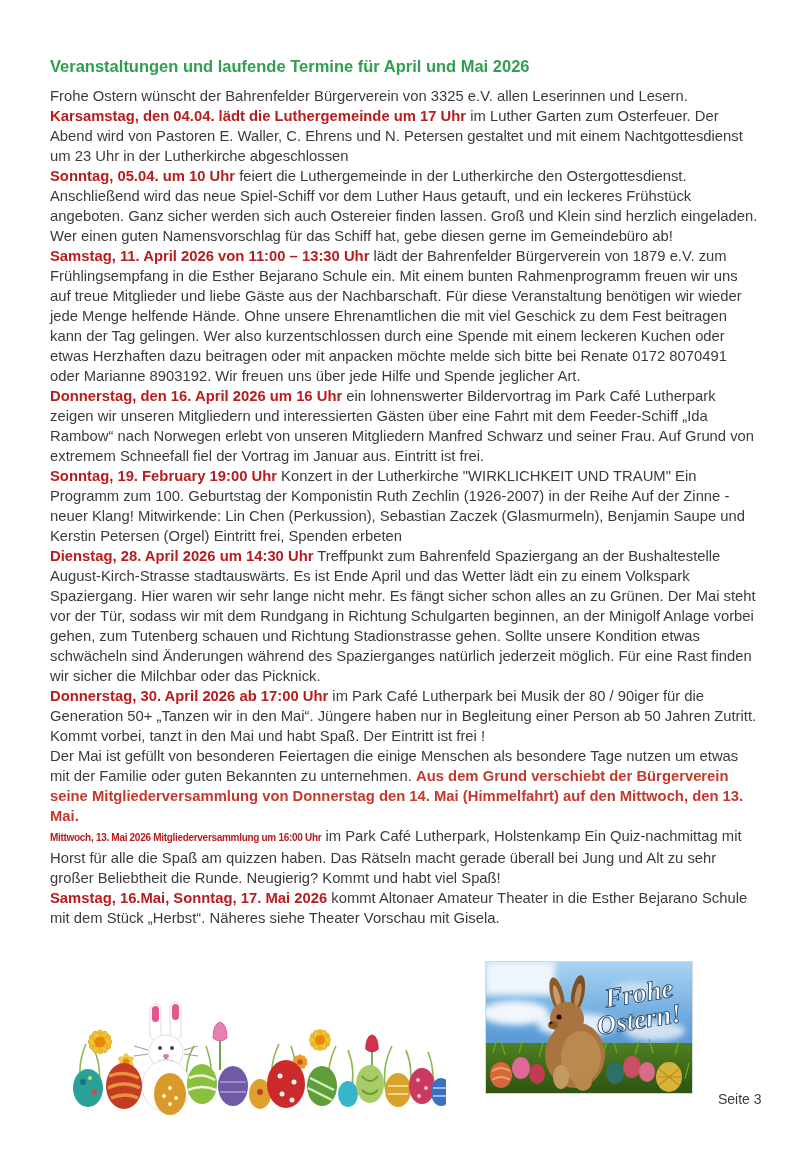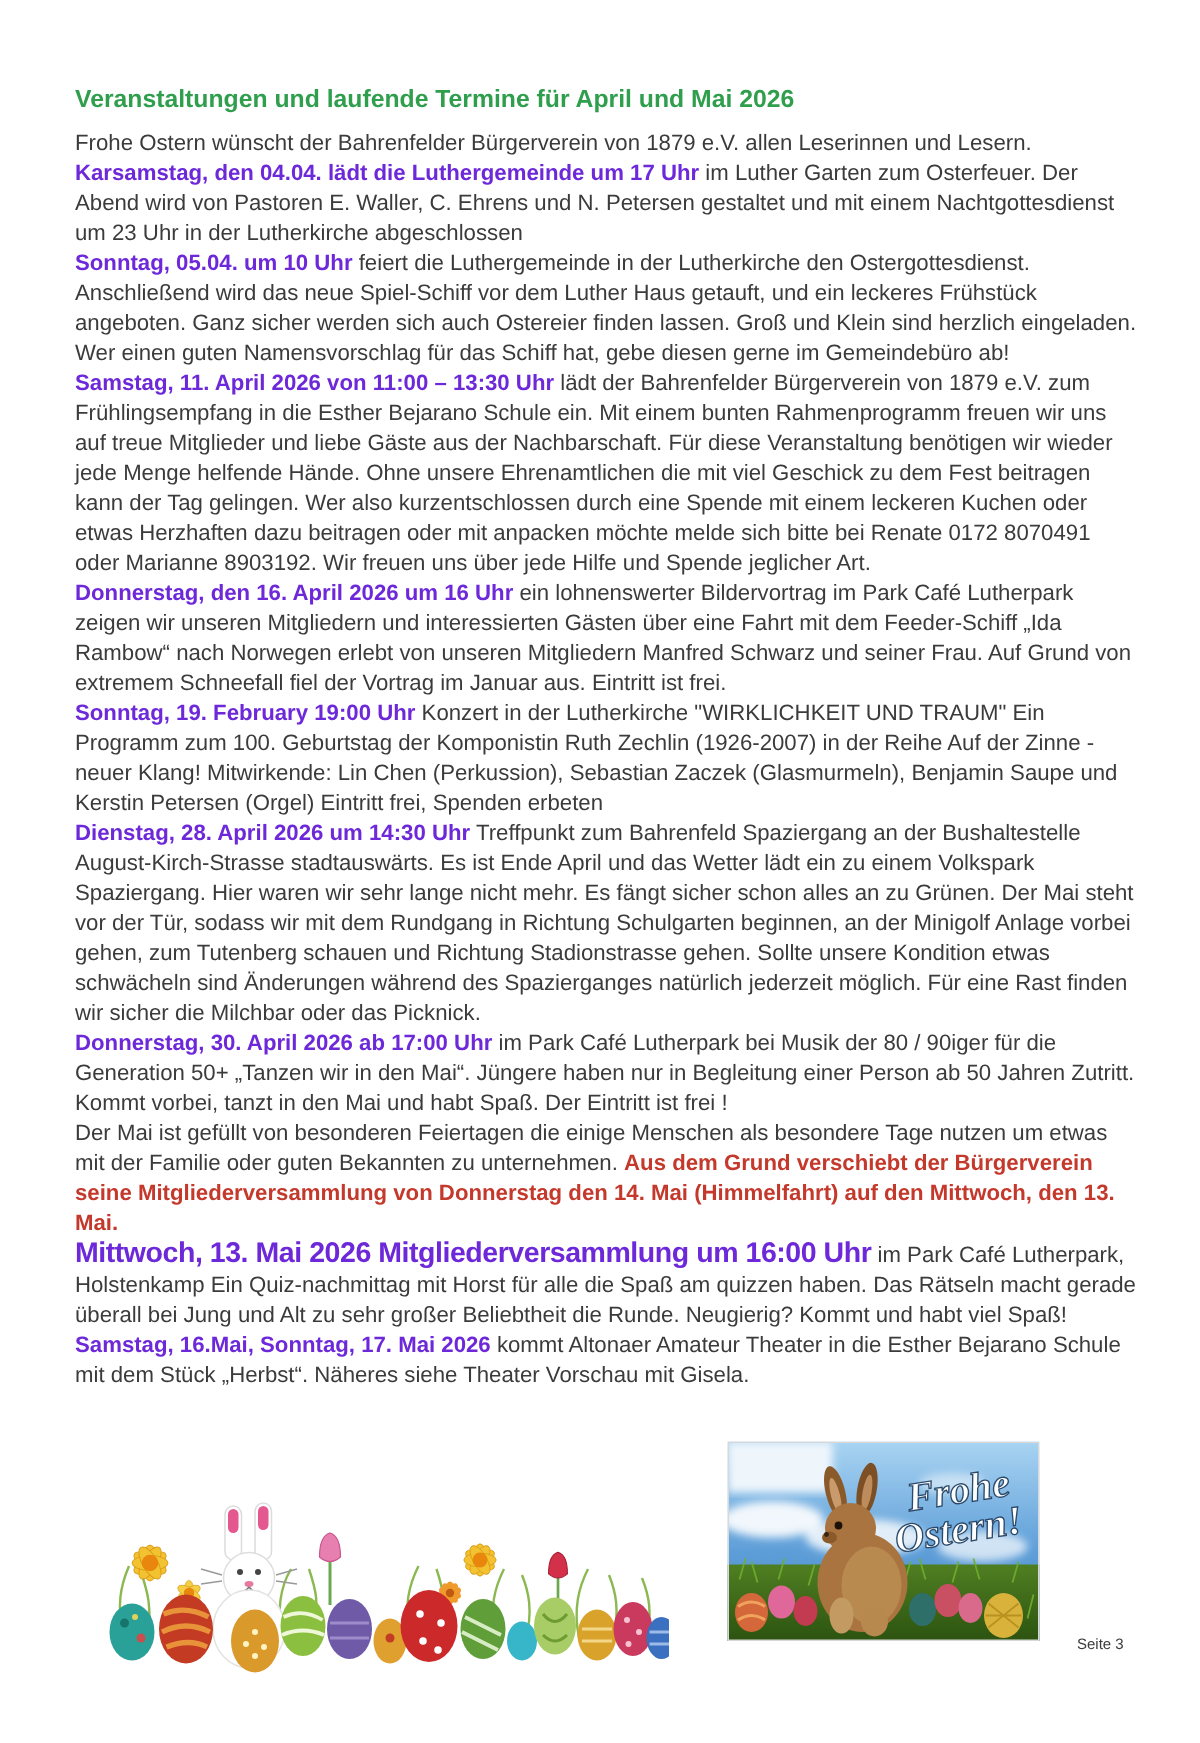--- a/index.html
+++ b/index.html
@@ -3,36 +3,36 @@
 <meta charset="utf-8">
 <style>
   html,body{margin:0;padding:0;background:#ffffff;}
   .page{
     position:relative;width:800px;height:1162px;background:#ffffff;
     font-family:"Liberation Sans",sans-serif;color:#3b3b3b;overflow:hidden;border-radius:13px;
   }
   .content{position:absolute;left:50px;top:56px;width:708px;}
   .title{font-size:16.5px;font-weight:bold;color:#2f9e4d;margin:0 0 10px 0;line-height:20px;}
   .content p{margin:0;font-size:14.8px;line-height:20px;text-align:left;}
-  b.lead{font-weight:bold;color:#6d28d9;}
+  b.lead{font-weight:bold;color:#b91c1c;}
   .red{color:#c4392b;font-weight:bold;}
-  .lead-narrow{font-size:19px;letter-spacing:-0.3px;margin-top:18px;}
-  .page-number{position:absolute;left:718px;top:1091px;font-size:10px;color:#3b3b3b;}
+  .lead-narrow{font-size:10px;letter-spacing:-0.3px;margin-top:18px;}
+  .page-number{position:absolute;left:718px;top:1091px;font-size:14px;color:#3b3b3b;}
   .eggs-banner{position:absolute;left:68px;top:1000px;width:378px;height:118px;}
   .bunny-photo{position:absolute;left:485px;top:961px;width:208px;height:133px;}
 </style>
 </head>
 <body>
 
 <div class="page">
 
   <div class="content">
     <h1 class="title">Veranstaltungen und laufende Termine für April und Mai 2026</h1>
 
-    <p>Frohe Ostern wünscht der Bahrenfelder Bürgerverein von 1879 e.V. allen Leserinnen und Lesern.</p>
+    <p>Frohe Ostern wünscht der Bahrenfelder Bürgerverein von 3325 e.V. allen Leserinnen und Lesern.</p>
 
     <p><b class="lead">Karsamstag, den 04.04. lädt die Luthergemeinde um 17 Uhr</b><span> im Luther Garten zum Osterfeuer. Der Abend wird von Pastoren E. Waller, C. Ehrens und N. Petersen gestaltet und mit einem  Nachtgottesdienst um 23 Uhr in der Lutherkirche abgeschlossen</span></p>
 
     <p><b class="lead">Sonntag, 05.04. um 10 Uhr</b><span> feiert die Luthergemeinde in der Lutherkirche den Ostergottesdienst. Anschließend wird das neue Spiel-Schiff vor dem Luther Haus getauft, und ein leckeres Frühstück angeboten. Ganz sicher werden sich auch Ostereier finden lassen. Groß und Klein sind herzlich eingeladen. Wer einen guten Namensvorschlag für das Schiff hat, gebe diesen gerne im Gemeindebüro ab!</span></p>
 
 
     <p><b class="lead">Samstag, 11. April 2026  von 11:00 – 13:30 Uhr</b><span> lädt der Bahrenfelder Bürgerverein von 1879 e.V. zum Frühlingsempfang in die Esther Bejarano Schule ein. Mit einem bunten Rahmenprogramm freuen wir uns auf treue Mitglieder und liebe Gäste aus der Nachbarschaft. Für diese Veranstaltung benötigen wir wieder jede Menge helfende Hände. Ohne unsere Ehrenamtlichen die mit viel Geschick zu dem Fest beitragen kann der Tag gelingen. Wer also kurzentschlossen durch eine Spende mit einem leckeren Kuchen oder etwas Herzhaften dazu beitragen oder mit anpacken möchte melde sich bitte bei Renate 0172 8070491  oder Marianne 8903192. Wir freuen uns über jede Hilfe und Spende jeglicher Art.</span></p>
 
     <p><b class="lead">Donnerstag, den 16. April 2026 um 16 Uhr</b><span> ein lohnenswerter Bildervortrag im Park Café Lutherpark zeigen wir unseren Mitgliedern und interessierten Gästen über eine Fahrt mit dem Feeder-Schiff „Ida Rambow“ nach Norwegen erlebt von unseren Mitgliedern Manfred Schwarz und seiner Frau. Auf Grund von extremem Schneefall fiel der Vortrag im Januar aus. Eintritt ist frei.</span></p>
 

